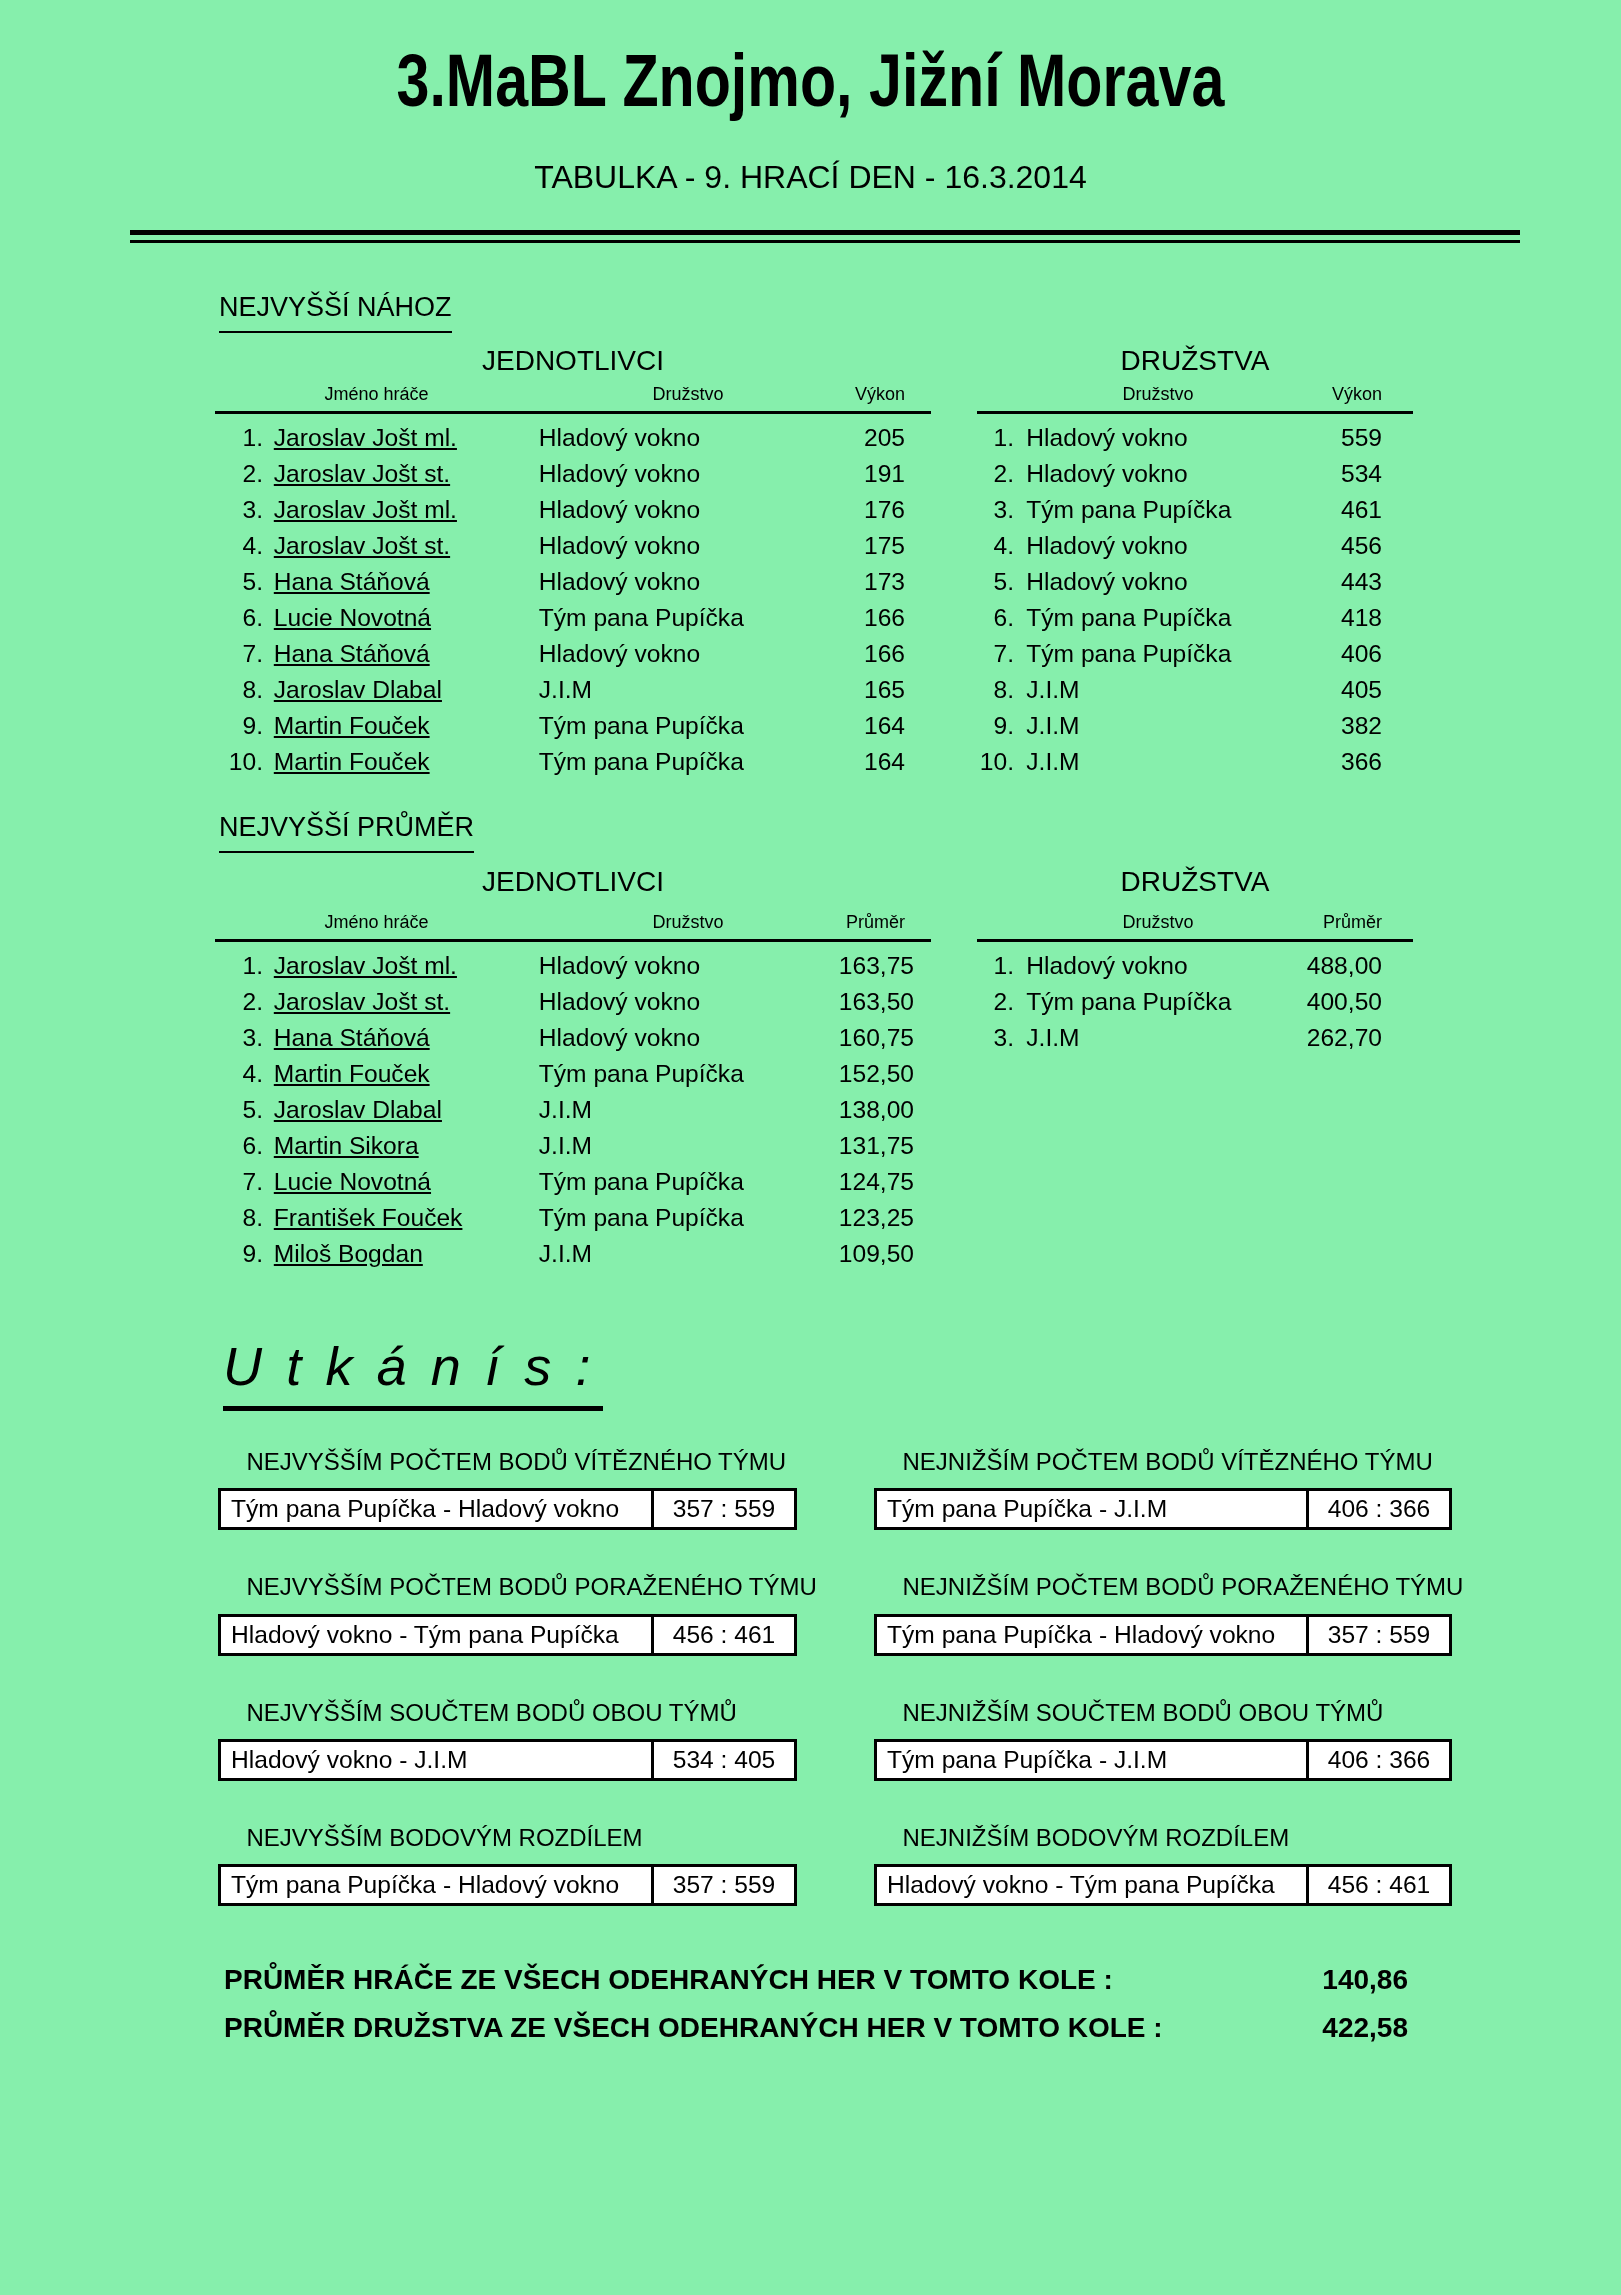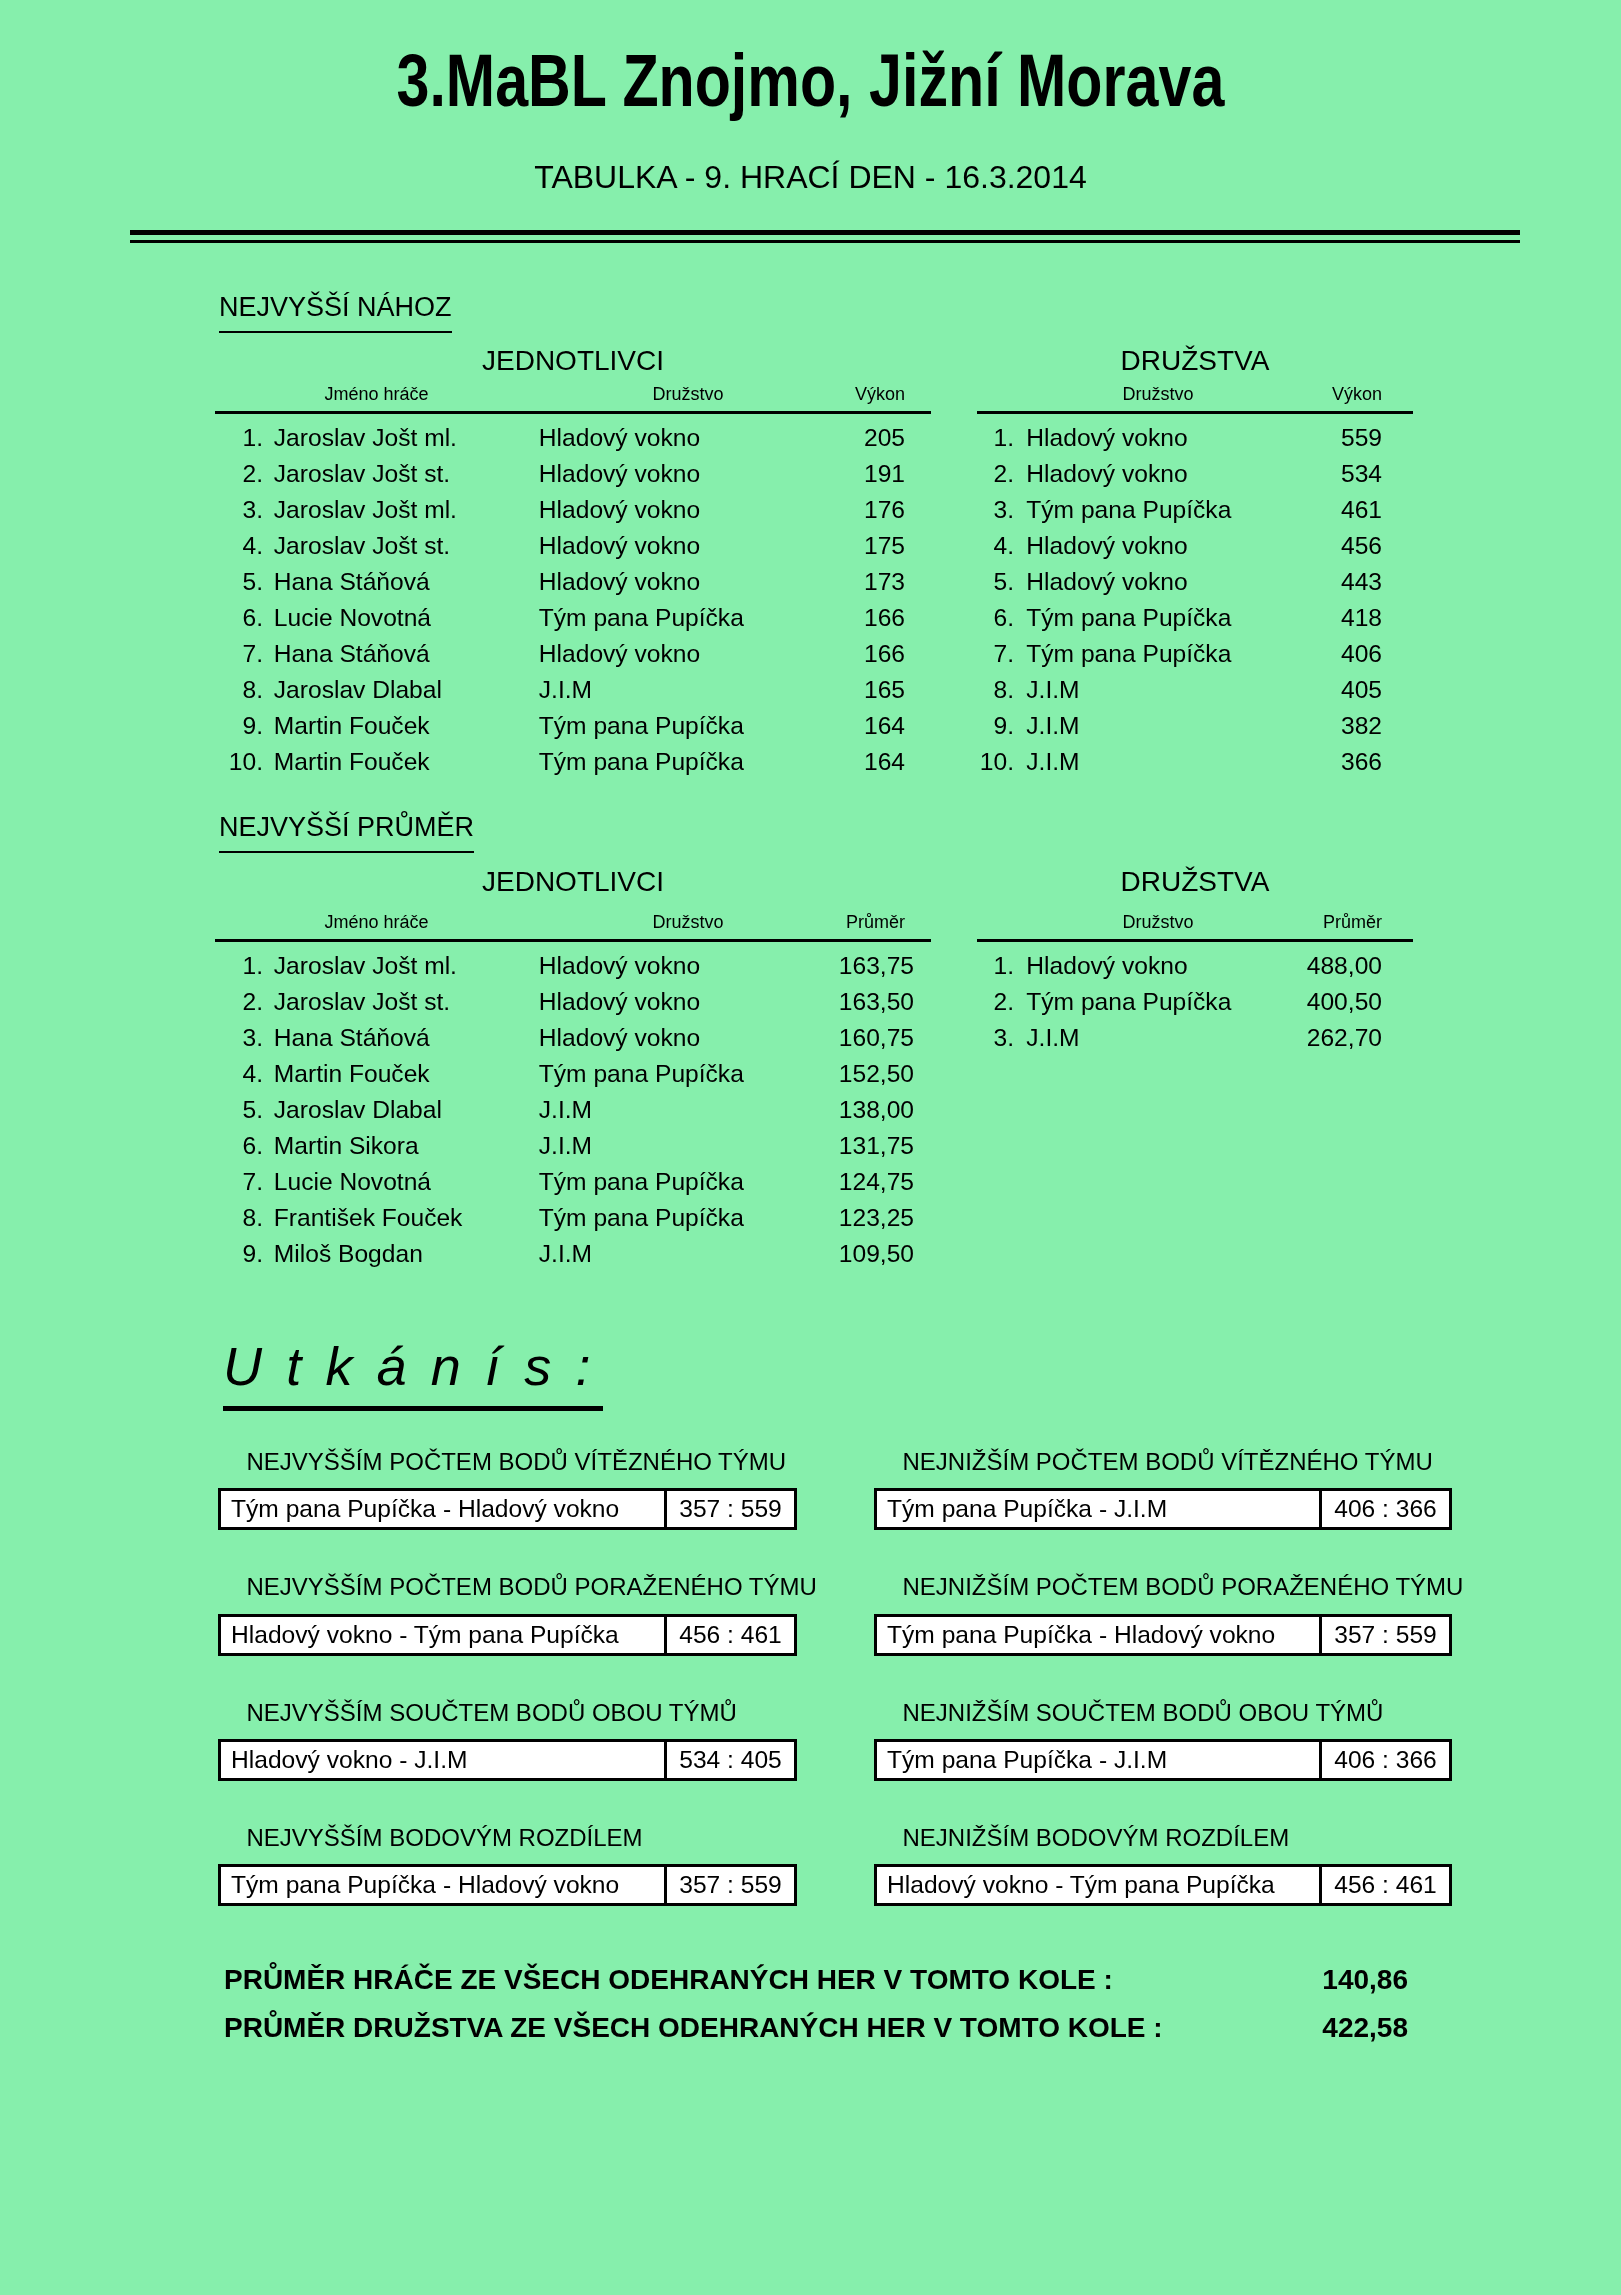--- a/index.html
+++ b/index.html
@@ -52,21 +52,21 @@
     font-size: 18px; white-space: nowrap;
   }
   .tbody { padding-top: 6.2px; }
   .tr { display: flex; align-items: center; height: 36px; font-size: 24.6px; white-space: nowrap; }
 
   
   .th-name1 { width: 323px; text-align: center; }
   .th-team  { width: 300px; text-align: center; }
   .th-val   { flex: 1; text-align: right; padding-right: 26px; }
   .c-rank { width: 48px; text-align: right; flex: none; }
-  .c-name { width: 265px; margin-left: 10.8px; flex: none; }
+  .c-name { width: 265px; margin-left: 10.8px; flex: none; text-decoration: underline; }
   .c-team { width: 300px; flex: none; }
   .c-val  { flex: 1; text-align: right; padding-right: 26px; }
 
   
   .th-name2 { width: 320px; text-align: center; padding-left: 42px; }
   .th-val2  { flex: 1; text-align: right; padding-right: 31px; }
   .c-rank2 { width: 37px; text-align: right; flex: none; }
   .c-name2 { flex: 1; margin-left: 12.3px; }
   .c-val2  { width: 154px; text-align: right; padding-right: 31px; flex: none; }
 
@@ -80,21 +80,21 @@
   }
 
   .match-col { position: absolute; top: 1448px; display: flex; flex-direction: column; }
   .match-col-left  { left: 218px;  width: 579px; }
   .match-col-right { left: 874px; width: 578px; }
   .match-group { margin-bottom: 43px; }
   .match-label { font-size: 24px; line-height: 28px; margin-left: 28.5px; margin-bottom: 12.3px; white-space: nowrap; }
   .match-box { height: 42px; border: 3.1px solid #000; display: flex; background: #fff; }
   .match-teams { flex: 1; display: flex; align-items: center; padding-left: 10px; font-size: 24.6px; white-space: nowrap; }
   .match-score {
-    width: 130px; flex: none; border-left: 3.1px solid #000;
+    width: 143px; flex: none; border-left: 3.1px solid #000;
     display: flex; align-items: center; justify-content: center;
     font-size: 24.6px; white-space: nowrap;
   }
 
   .summary {
     position: absolute; left: 224px; width: 1184px;
     display: flex; justify-content: space-between;
     font-size: 28px; font-weight: bold; white-space: nowrap;
   }
   .sum1 { top: 1964px; }

